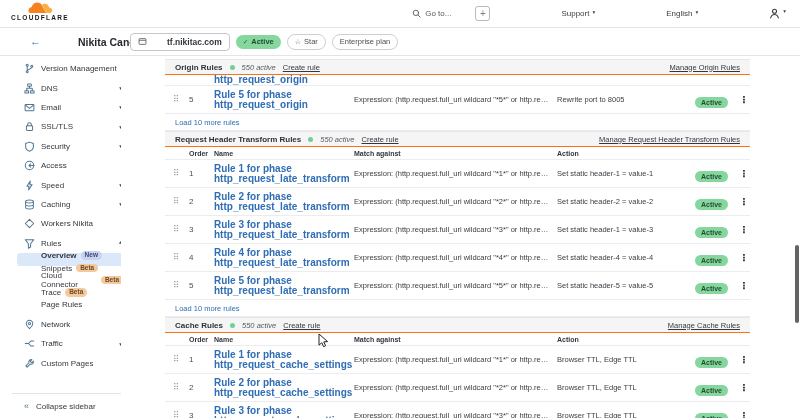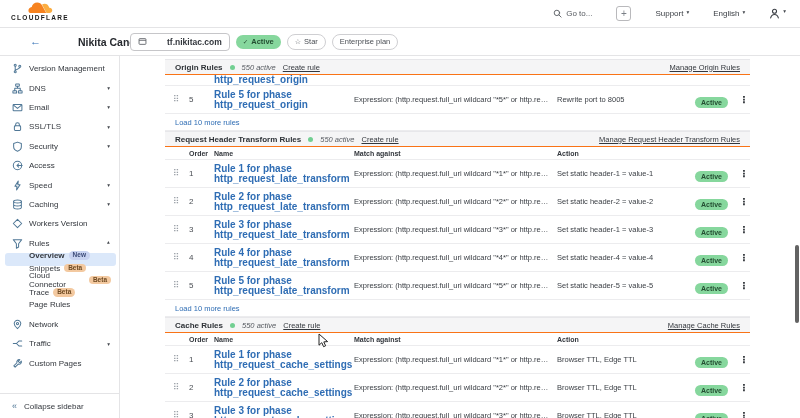--- a/index.html
+++ b/index.html
@@ -5,34 +5,34 @@
   html,body{margin:0;padding:0;width:800px;height:418px;overflow:hidden;background:#fff;
     font-family:"Liberation Sans","DejaVu Sans",sans-serif;position:relative;color:#33373d;}
   *{box-sizing:border-box;}
   
   .topbar{position:absolute;top:0;left:0;width:800px;height:28px;border-bottom:1px solid #e4e4e6;background:#fff;display:flex;align-items:center;}
   .logo{position:absolute;left:8px;top:2px;width:64px;display:flex;flex-direction:column;align-items:center;gap:0px;}
   .brand{font-size:6.5px;font-weight:bold;letter-spacing:1.3px;color:#1b1b1b;}
   .top-right{margin-left:auto;display:flex;align-items:center;gap:24px;padding-right:14px;font-size:8px;color:#3a3e44;}
   .goto{display:flex;align-items:center;gap:4px;color:#55595f;cursor:pointer;}
   .plusbtn{width:15px;height:15px;border:1px solid #b9b9bc;border-radius:3px;display:flex;align-items:center;justify-content:center;color:#7a7f86;font-size:10px;cursor:pointer;}
-  .menuitem{display:flex;align-items:flex-start;gap:3px;cursor:pointer;}
+  .menuitem{display:flex;align-items:flex-start;gap:3px;cursor:pointer;margin-left:47px;}
   .chev{font-size:5.5px;color:#44484e;}
   .icwrap{display:inline-flex;color:#4f7796;}
   
   .accountbar{position:absolute;top:28px;left:0;width:800px;height:28px;border-bottom:1px solid #e4e4e6;background:#fff;}
   .back{position:absolute;left:30px;top:7px;color:#2f6db4;font-size:11px;cursor:pointer;}
   .acctname{position:absolute;left:78px;top:8px;font-size:10.5px;font-weight:bold;color:#26292e;}
   .zonegroup{position:absolute;left:130px;top:4.5px;display:flex;align-items:center;gap:6px;}
   .zonebox{display:flex;align-items:center;gap:20px;border:1px solid #c6c6c9;border-radius:4px;padding:3px 7px;font-size:8.5px;font-weight:bold;color:#33373d;cursor:pointer;background:#fff;}
   .pill{border-radius:9px;padding:2.5px 7px;font-size:7.5px;display:flex;align-items:center;gap:3px;}
   .pill-active{background:#86d79d;color:#234d31;font-weight:bold;}
   .pill-outline{border:1px solid #cfcfd2;color:#4a4e54;cursor:pointer;}
   
-  .sidebar{position:absolute;top:56px;left:0;width:120px;height:362px;border-right:1px solid #e4e4e6;background:#fff;display:flex;flex-direction:column;}
+  .sidebar{position:absolute;top:56px;left:12px;width:120px;height:362px;border-right:1px solid #e4e4e6;background:#fff;display:flex;flex-direction:column;}
   .nav{flex:1;padding-top:3px;overflow:hidden;}
   .nav-item{height:19.4px;display:flex;align-items:center;padding:0 9px 0 12px;font-size:8px;color:#33373d;cursor:pointer;}
   .nav-item .ic{width:11px;height:11px;margin-right:6px;color:#4f7796;display:inline-flex;flex:none;}
   .nav-item .lbl{flex:1;white-space:nowrap;}
   .chev-up{display:inline-block;transform:rotate(180deg);}
   .sub-item{height:12.2px;display:flex;align-items:center;padding:0 8px 8px 29px;font-size:8px;color:#33373d;cursor:pointer;}
   .sub-item.selected{background:#dbe8fa;border-radius:3px;margin:0 3px 0 5px;padding-left:24px;font-weight:bold;height:13px;}
   .mini-badge{margin-left:4px;border-radius:6px;padding:1px 4px;font-size:6.5px;font-weight:bold;line-height:1;}
   .badge-new{background:#c8d3f0;color:#3b4a77;}
   .badge-beta{background:#f3c9a0;color:#6e4a22;}
@@ -215,21 +215,21 @@
         </span>
         <span class="lbl">Caching</span>
         <span class="chev">▾</span>
       </div>
       <div class="nav-item">
         <span class="ic">
           <svg viewBox="0 0 12 12" width="11" height="11" fill="none" stroke="currentColor" stroke-width="1.1" stroke-linecap="round" stroke-linejoin="round">
             <path d="M6 1.4L10.6 6 6 10.6 1.4 6z"></path>
           </svg>
         </span>
-        <span class="lbl">Workers Version</span>
+        <span class="lbl">Workers Nikita</span>
       </div>
       <div class="nav-item">
         <span class="ic">
           <svg viewBox="0 0 12 12" width="11" height="11" fill="none" stroke="currentColor" stroke-width="1.1" stroke-linecap="round" stroke-linejoin="round">
             <path d="M1.4 1.8h9.2L7.2 6.2v3.6l-2.4 1.4V6.2z"></path>
           </svg>
         </span>
         <span class="lbl">Rules</span>
         <span class="chev chev-up">▾</span>
       </div>

